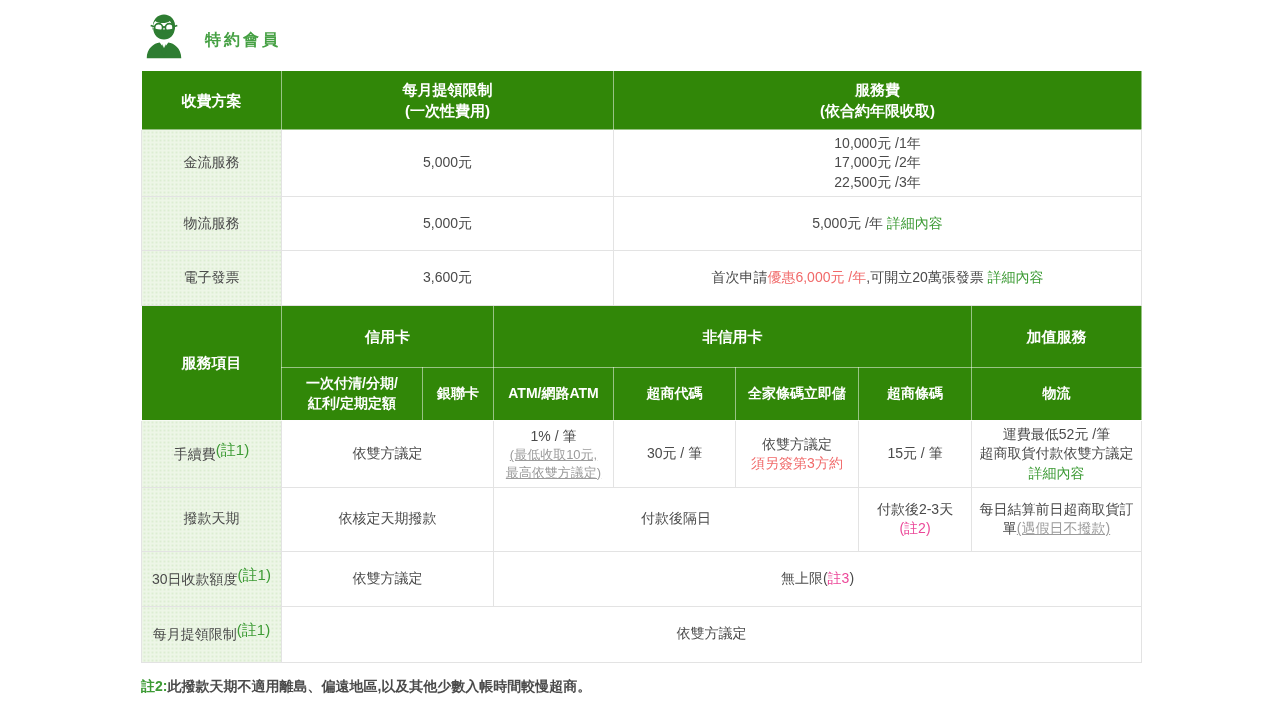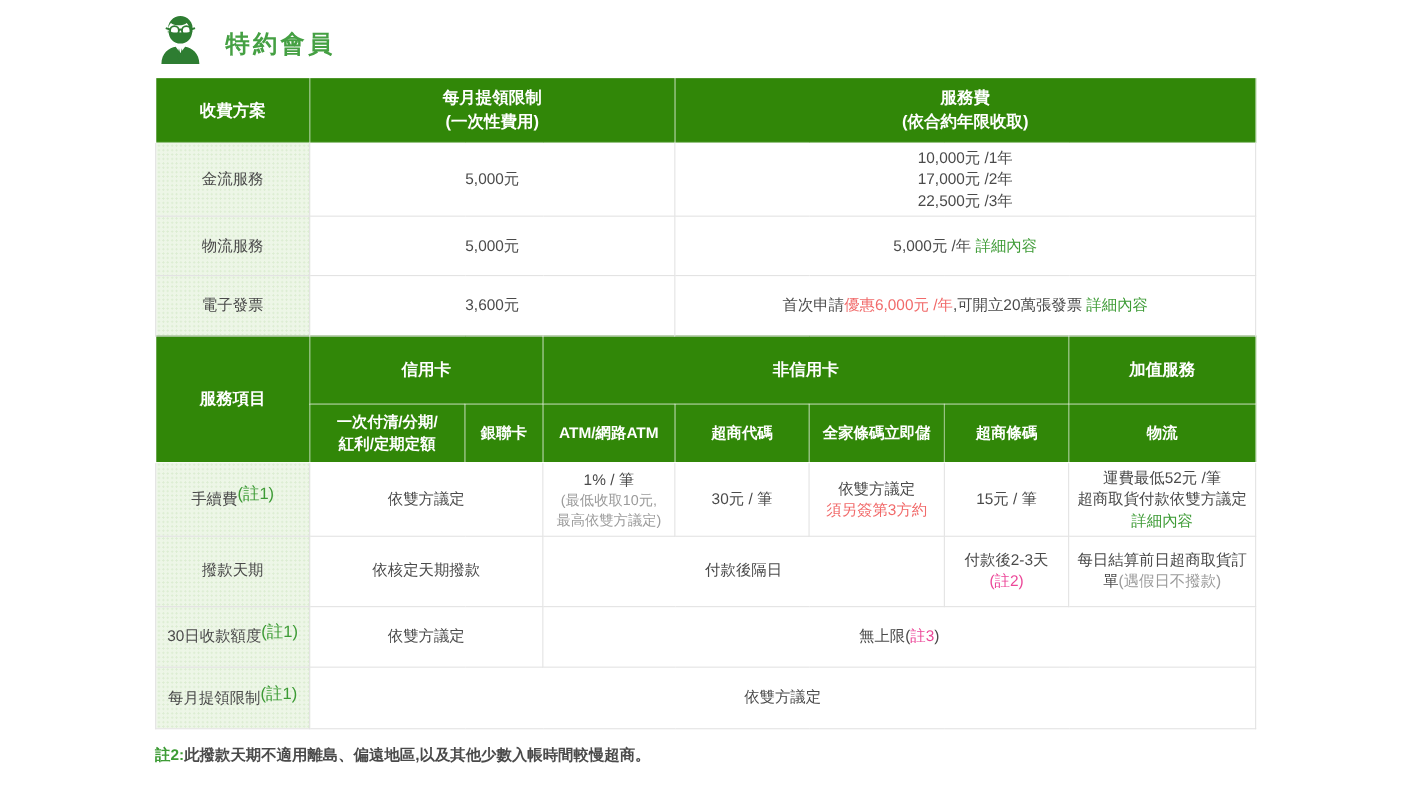--- a/index.html
+++ b/index.html
@@ -3,40 +3,40 @@
 <meta charset="utf-8">
 <style>
   * { box-sizing: border-box; margin: 0; padding: 0; }
   html, body { width: 1280px; height: 720px; overflow: hidden; background: #ffffff; }
   body { font-family: "Liberation Sans", "DejaVu Sans", sans-serif; color: #4a4a4a; }
   .page { padding: 8px 0 0 141px; width: 1280px; }
 
   
   .title-row { display: flex; align-items: center; height: 56px; margin-bottom: 6px; }
   .member-icon { width: 46px; height: 48px; display: inline-block; }
-  .page-title { font-size: 22px; font-weight: bold; color: #45a043; letter-spacing: 3px; margin-left: 18px; padding-top: 8px; }
+  .page-title { font-size: 16px; font-weight: bold; color: #45a043; letter-spacing: 3px; margin-left: 18px; padding-top: 8px; }
 
   
   table.fee-table { width: 1000px; border-collapse: collapse; table-layout: fixed; }
   td { border: 1px solid #e3e3e3; text-align: center; vertical-align: middle; font-size: 14px; color: #4a4a4a; padding: 4px 6px; line-height: 1.4; }
   td.hg { background: #318708; color: #ffffff; font-weight: bold; border-color: rgba(255,255,255,0.5); font-size: 15px; }
   td.hg.sub { font-size: 14px; }
   td.label-cell {
     background-color: #edf6e7;
     background-image: radial-gradient(#dcedd2 1px, rgba(0,0,0,0) 1px);
     background-size: 4px 4px;
   }
   tr.r1 { height: 59px; } tr.r2 { height: 60px; } tr.r3 { height: 54px; padding-left: 29px; }
   tr.r4 { height: 55px; } tr.r5 { height: 62px; } tr.r6 { height: 53px; padding-left: 43px; }
   tr.r7 { height: 64px; } tr.r8 { height: 56px; } tr.r9 { height: 55px; }
   tr.r10 { height: 56px; }
 
   .green { color: #ec4899; }
   .red { color: #f16a6a; }
-  .gray { color: #9b9b9b; }
+  .gray { color: #9b9b9b; text-decoration: underline; }
   .link { color: #3d9b35; cursor: pointer; text-decoration: none; }
   .note-sup { font-size: 15px; color: #3d9b35; position: relative; top: -4px; }
   .tight { line-height: 1.38; }
   .subnote { font-size: 13px; line-height: 1.35; }
 
   
   .notes { width: 1010px; margin-top: 14px; font-size: 14px; font-weight: bold; color: #4a4a4a; }
   .note-line { margin-bottom: 10px; line-height: 1.3; }
   .note-prefix { color: #3d9b35; }
 </style>

